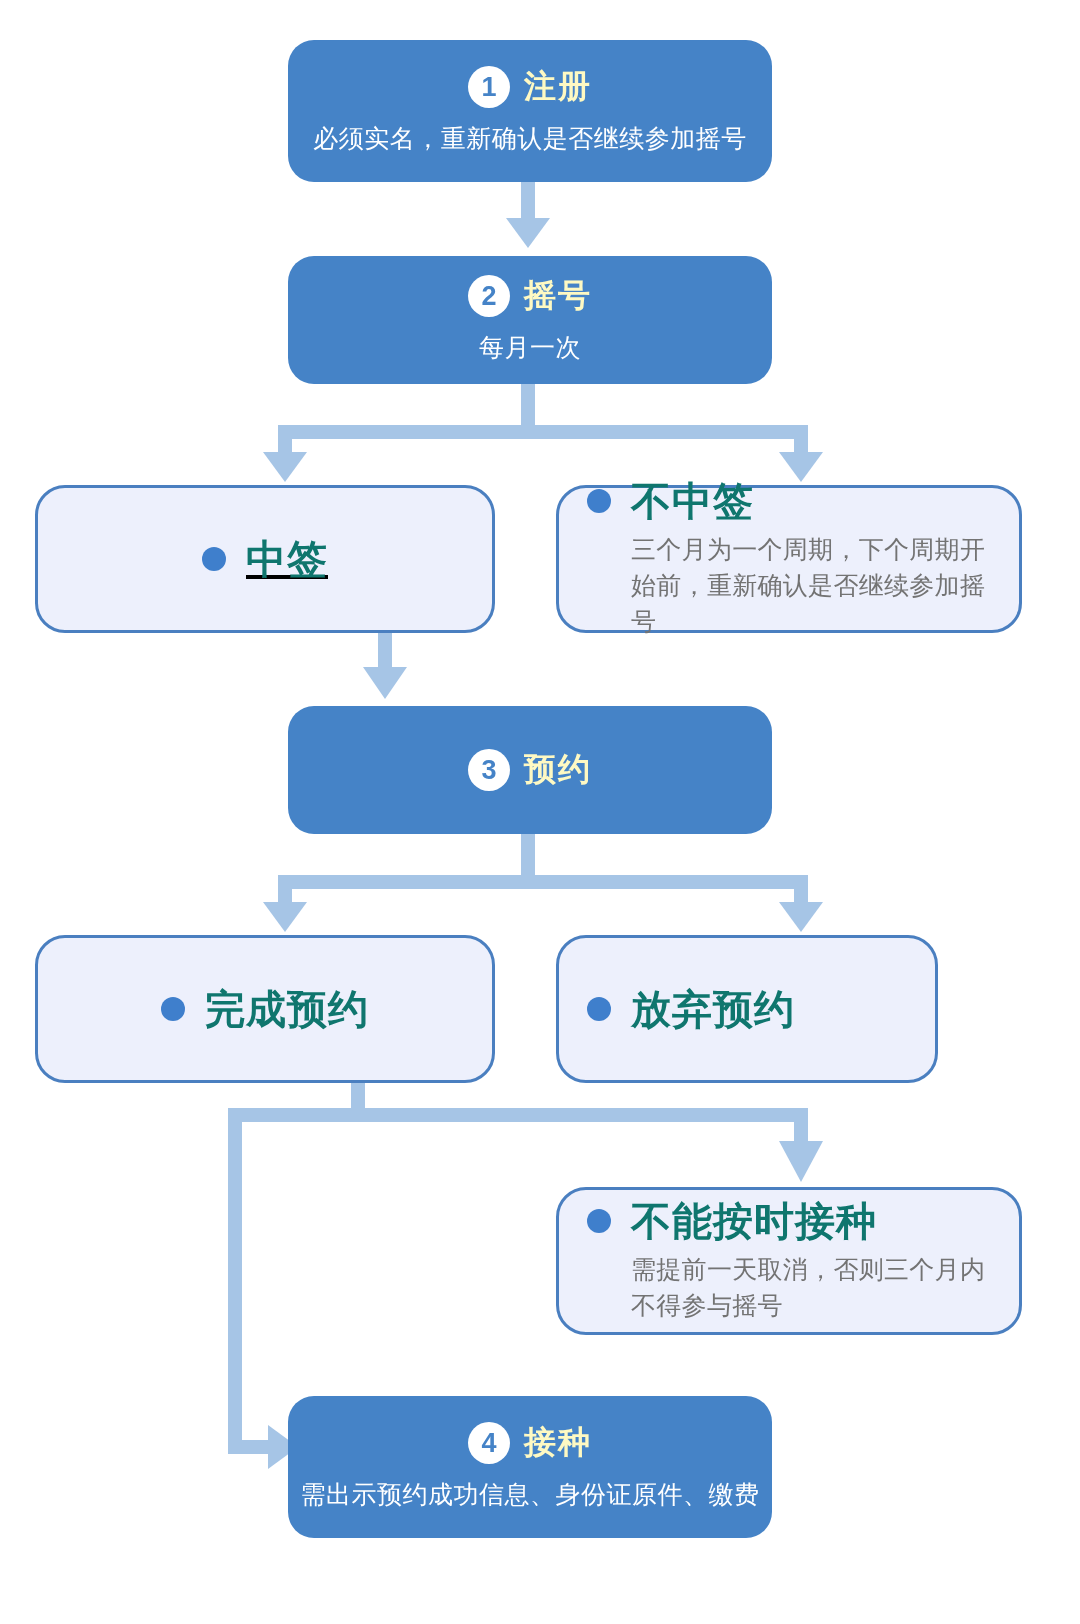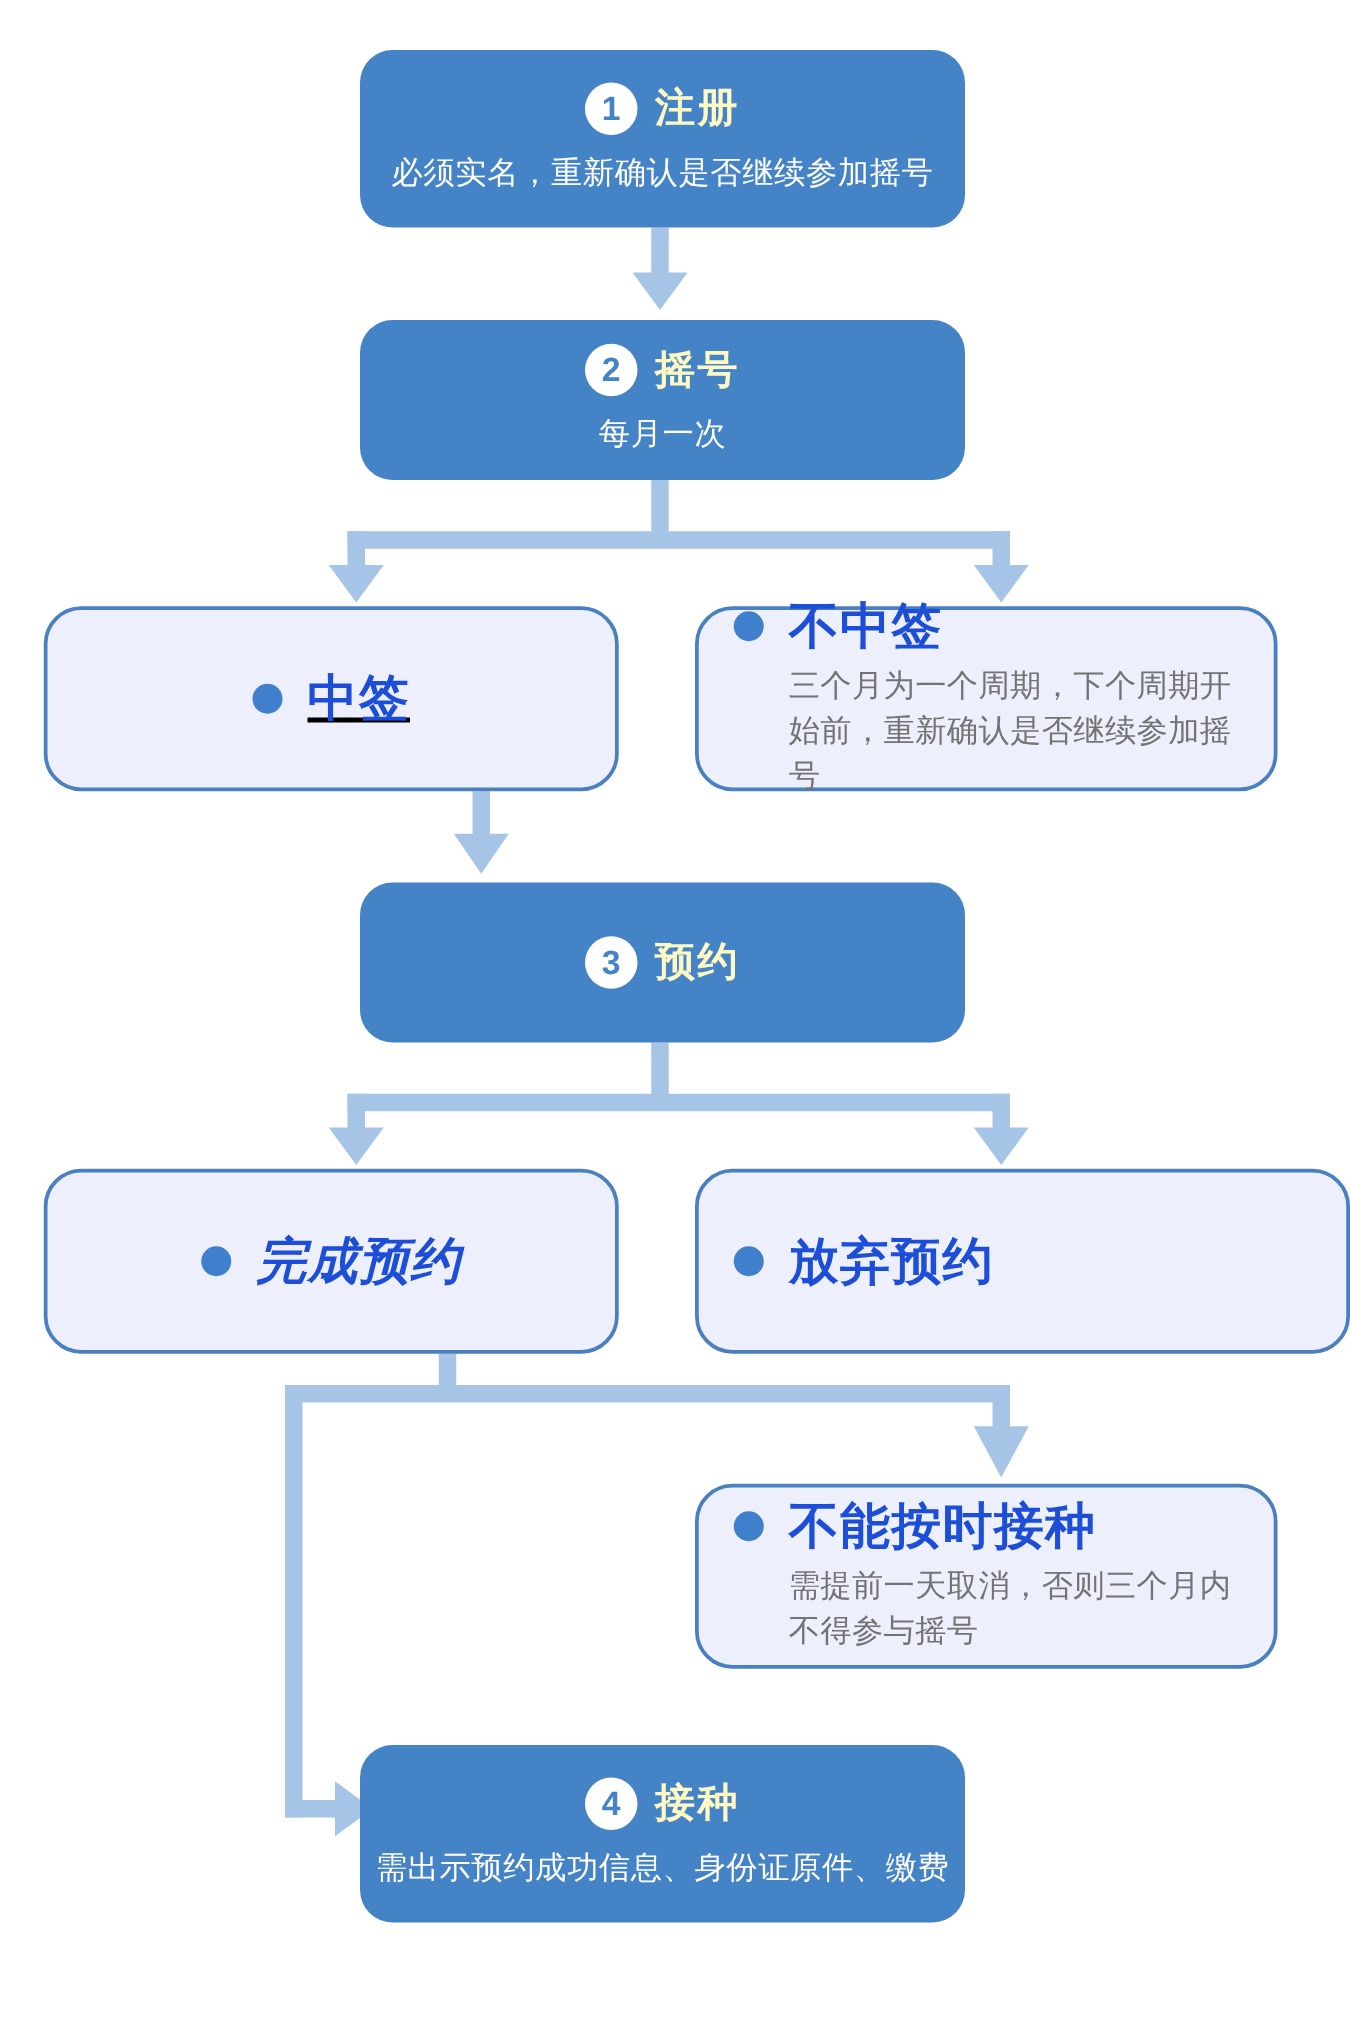--- a/index.html
+++ b/index.html
@@ -106,40 +106,40 @@
     width: 24px;
     height: 24px;
     border-radius: 50%;
     background: #3f7fcc;
     flex: none;
     margin-top: 10px;
   }
   .outcome-title {
     font-size: 40px;
     font-weight: bold;
-    color: #1d4ed8;
+    color: #0f766e;
     line-height: 1.1;
     letter-spacing: 1px;
   }
   .outcome-sub {
     font-size: 25px;
     color: #737373;
     line-height: 1.45;
     letter-spacing: 0.3px;
     margin-top: 8px;
   }
 
   
   #node-register      { left: 288px; top: 40px;   width: 484px; height: 142px; }
   #node-lottery       { left: 288px; top: 256px;  width: 484px; height: 128px; }
   #node-win           { left: 35px;  top: 485px;  width: 460px; height: 148px; text-decoration: underline; }
   #node-nowin         { left: 556px; top: 485px;  width: 466px; height: 148px; }
   #node-book          { left: 288px; top: 706px;  width: 484px; height: 128px; }
-  #node-booked        { left: 35px;  top: 935px;  width: 460px; height: 148px; font-style: italic; }
-  #node-giveup        { left: 556px; top: 935px;  width: 524px; height: 148px; }
+  #node-booked        { left: 35px;  top: 935px;  width: 460px; height: 148px; }
+  #node-giveup        { left: 556px; top: 935px;  width: 382px; height: 148px; }
   #node-miss          { left: 556px; top: 1187px; width: 466px; height: 148px; }
   #node-vaccinate     { left: 288px; top: 1396px; width: 484px; height: 142px; }
 
   #node-nowin .outcome-head,
   #node-giveup .outcome-head,
   #node-miss .outcome-head { padding-left: 28px; }
   #node-nowin .outcome-sub,
   #node-giveup .outcome-sub,
   #node-miss .outcome-sub { padding-left: 72px; padding-right: 24px; }
 </style>

